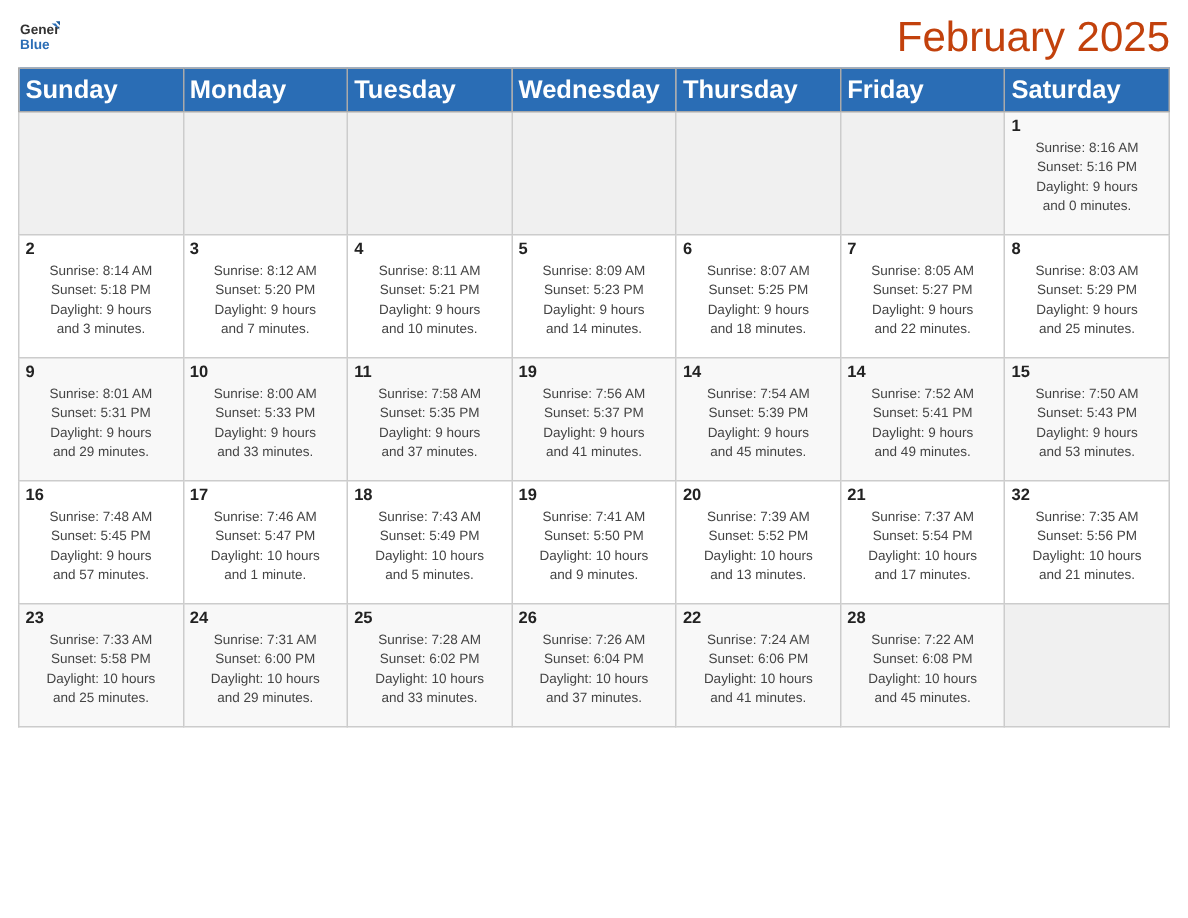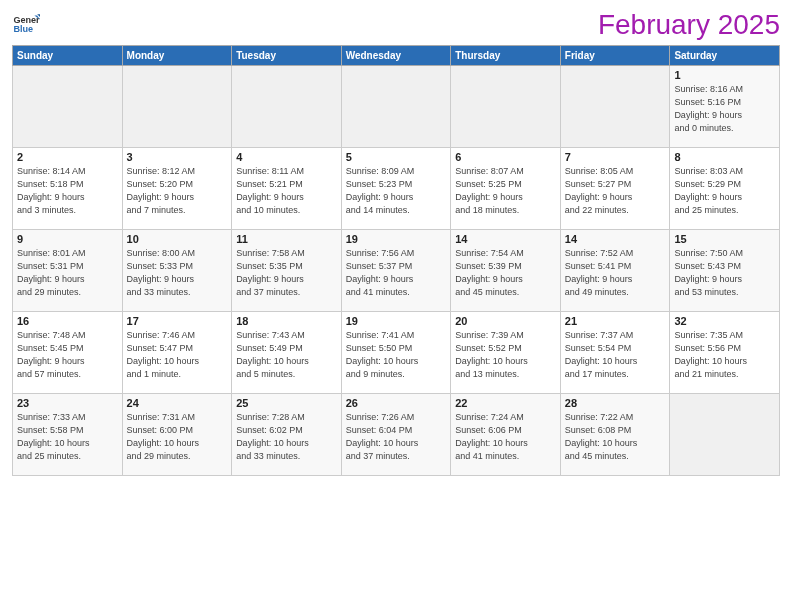--- a/index.html
+++ b/index.html
@@ -29,37 +29,37 @@
     .logo-icon {
       width: 28px;
       height: 28px;
     }
     .title-area {
       text-align: right;
     }
     .main-title {
       font-size: 28px;
       font-weight: normal;
-      color: #a21caf;
+      color: #c2410c;
       line-height: 1.1;
     }
     .subtitle {
       font-size: 13px;
       color: #555;
     }
     .calendar {
       width: 100%;
       border-collapse: collapse;
       margin-top: 4px;
       table-layout: fixed;
     }
     .calendar thead th {
       background: #2a6db5;
       color: #fff;
-      font-size: 10px;
+      font-size: 17px;
       font-weight: bold;
       padding: 4px 4px;
       text-align: left;
       border: 1px solid #aaa;
     }
     .calendar tbody td {
       vertical-align: top;
       border: 1px solid #ccc;
       padding: 3px 4px;
       font-size: 9.5px;
@@ -74,20 +74,21 @@
       font-size: 11px;
       font-weight: bold;
       color: #222;
       display: block;
       margin-bottom: 2px;
     }
     .day-info {
       font-size: 9px;
       color: #444;
       line-height: 1.45;
+      text-align: center;
     }
     .empty-cell {
       background: #f0f0f0 !important;
     }
   </style>
 </head>
 <body>
 
 <div class="container">
   <div class="header-row">

